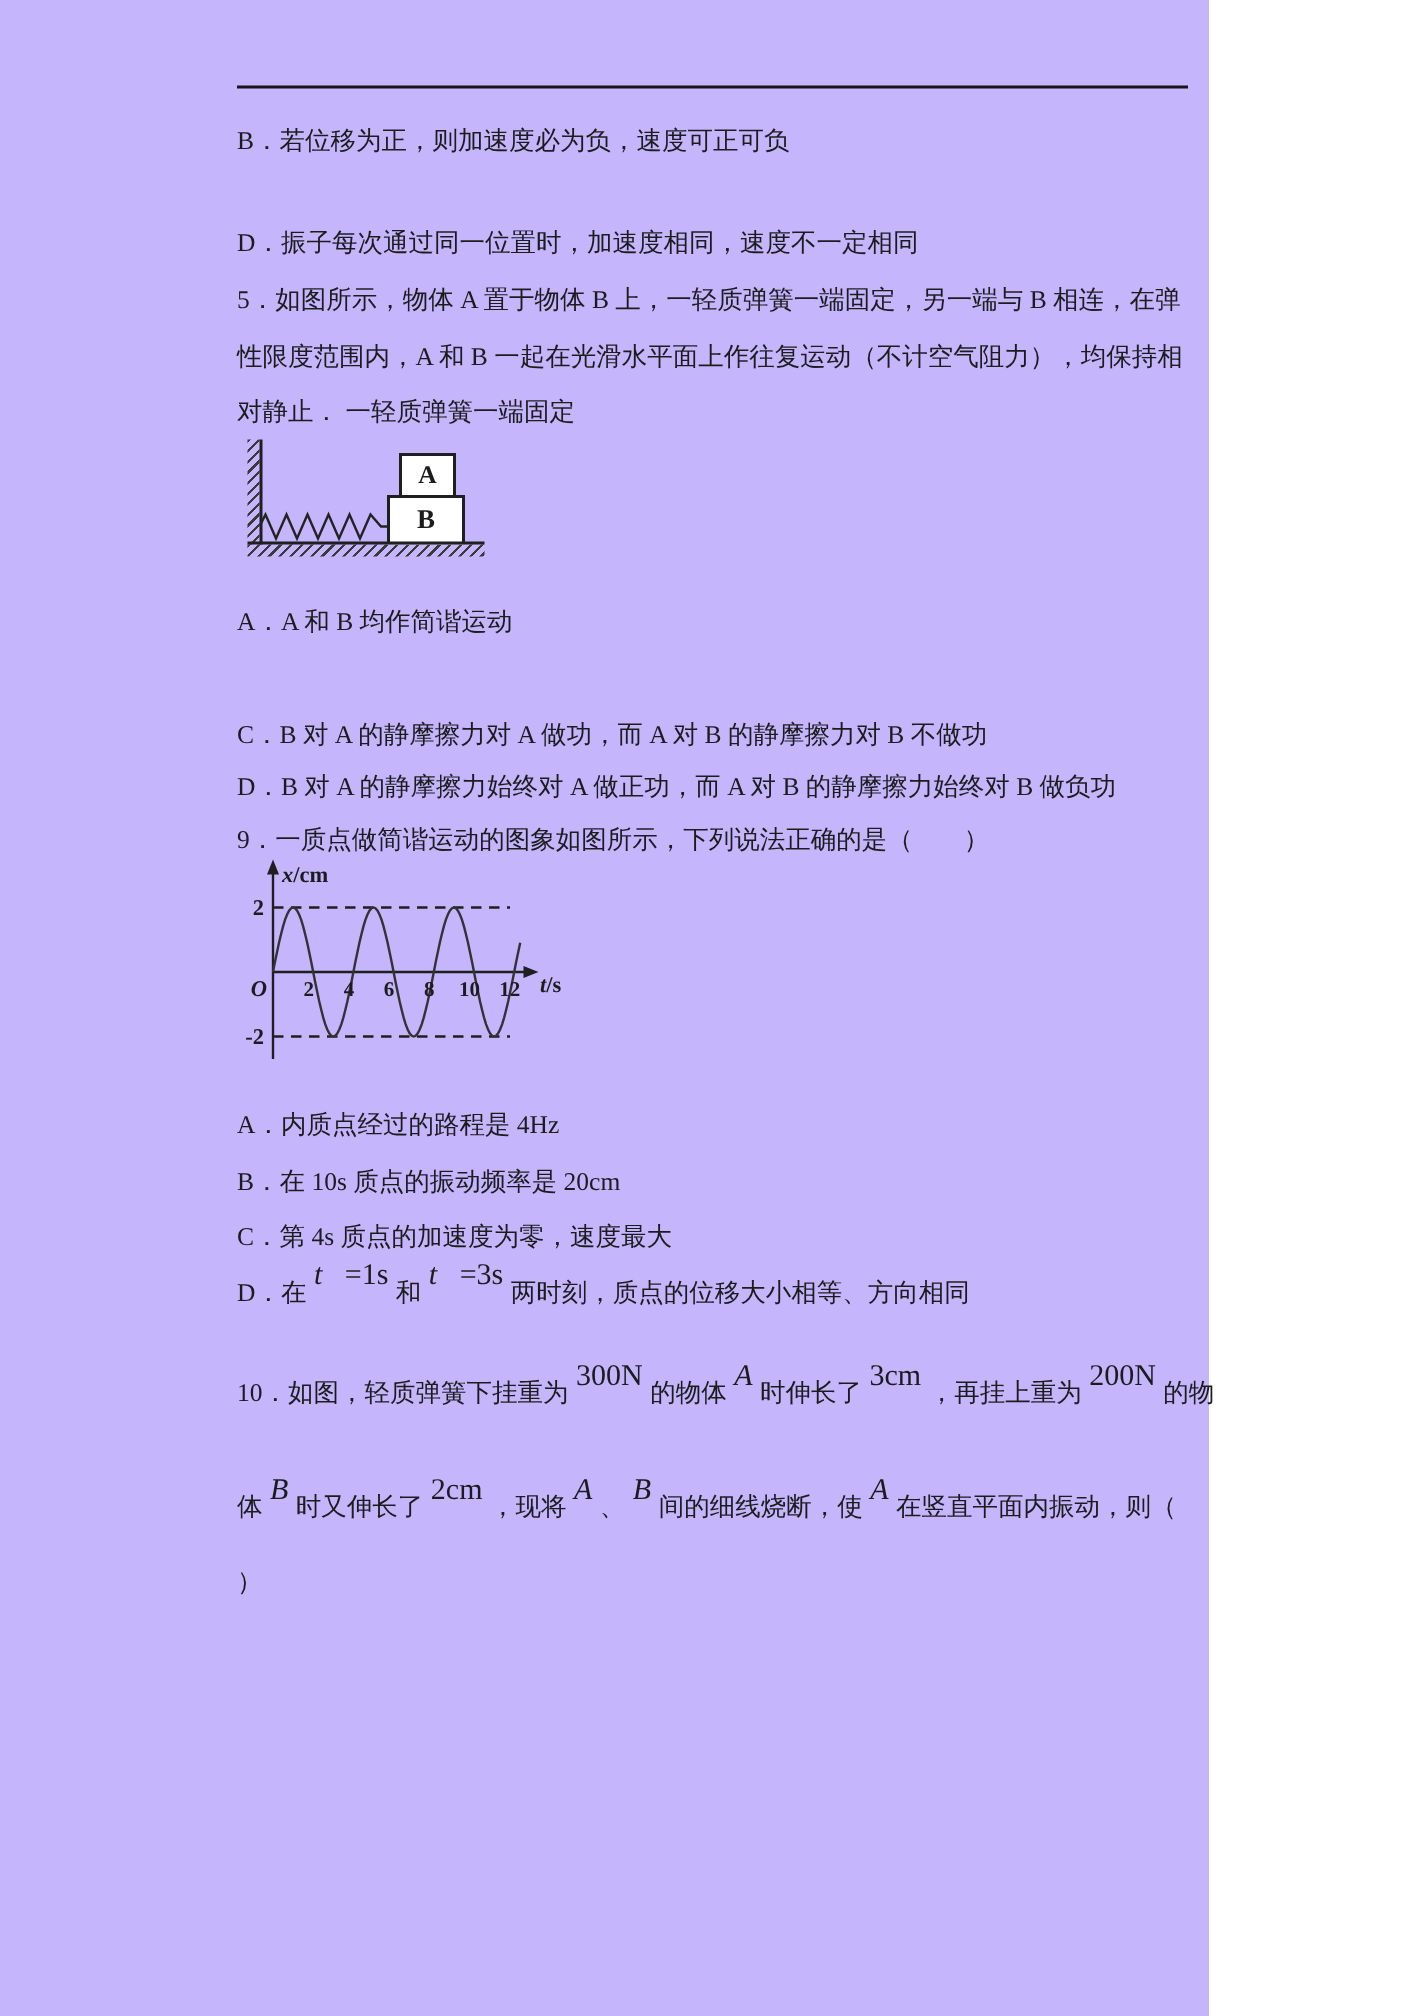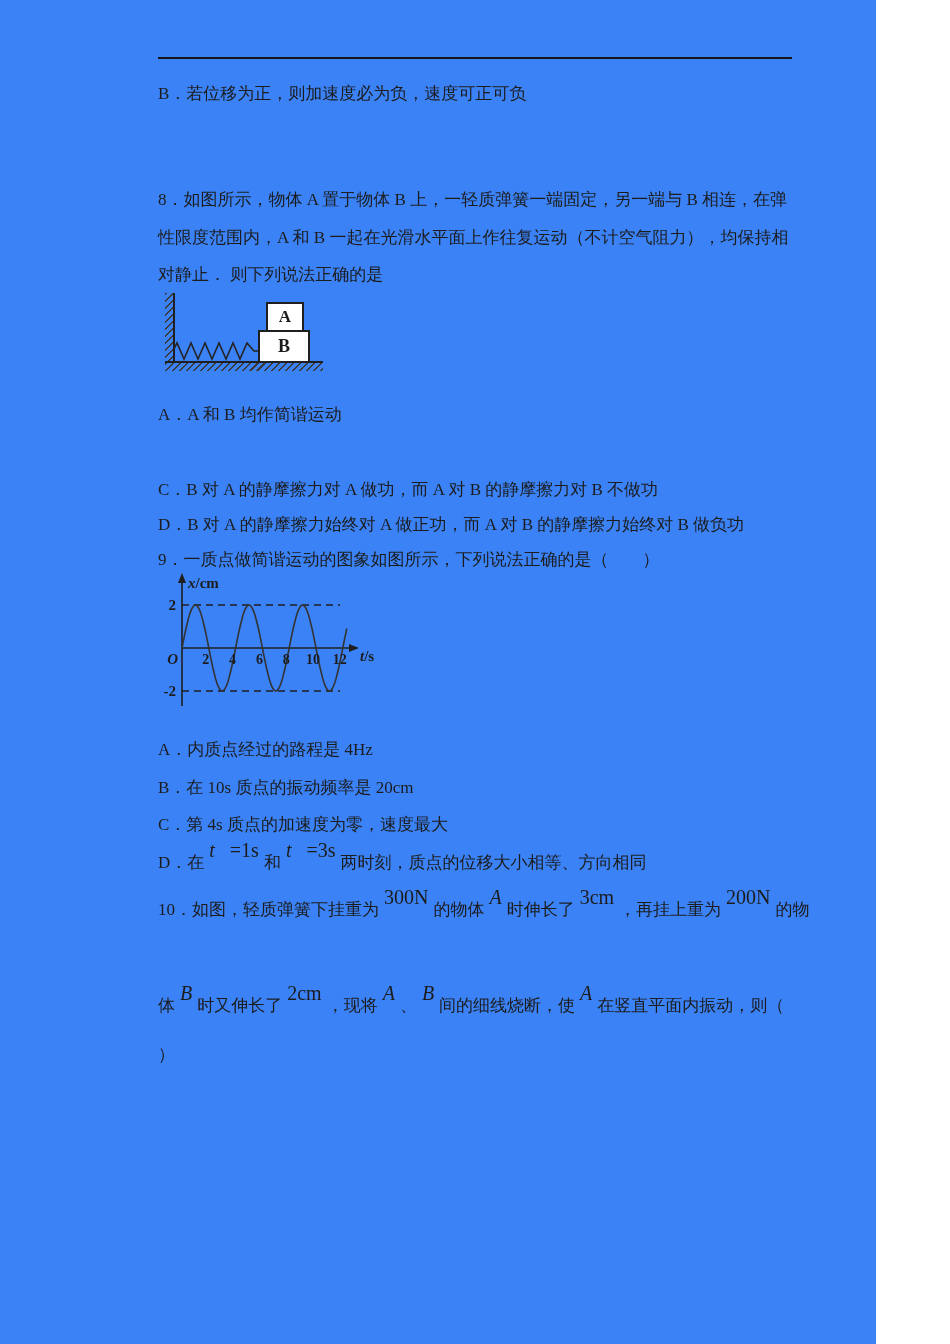--- a/index.html
+++ b/index.html
@@ -1,20 +1,20 @@
 <!DOCTYPE html>
 <html><head>
 <meta charset="utf-8">
 <style>
   html,body{margin:0;padding:0;}
   body{
     width:950px;height:1344px;background:#ffffff;position:relative;
     font-family:"Liberation Serif","DejaVu Serif",serif;color:#1c1c1c;
   }
-  .page{position:absolute;left:0;top:0;width:876px;height:1344px;background:#3b82f6;}
+  .page{position:absolute;left:0;top:0;width:806px;height:1344px;background:#c4b5fd;}
   .rule{position:absolute;left:158px;top:57px;width:634px;height:2px;background:#151515;}
   .line{
     position:absolute;left:158px;height:22px;line-height:22px;
     font-size:17px;white-space:nowrap;
   }
   .mraise{
     position:relative;top:-11px;font-size:20px;margin:0 5px;
     font-family:"Liberation Serif","DejaVu Serif",serif;
   }
   .it{font-style:italic;}
@@ -50,24 +50,25 @@
   #q9-graph .big{font-size:15px;}
 </style>
 </head>
 <body>
 
 <div class="page">
 
   <div class="rule"></div>
 
   <div class="line" style="top:83px">B．若位移为正，则加速度必为负，速度可正可负</div>
+  <div class="line" style="top:151px">D．振子每次通过同一位置时，加速度相同，速度不一定相同</div>
 
-  <div class="line" style="top:189px">8．如图所示，物体 A 置于物体 B 上，一轻质弹簧一端固定，另一端与 B 相连，在弹</div>
+  <div class="line" style="top:189px">5．如图所示，物体 A 置于物体 B 上，一轻质弹簧一端固定，另一端与 B 相连，在弹</div>
   <div class="line" style="top:227px">性限度范围内，A 和 B 一起在光滑水平面上作往复运动（不计空气阻力），均保持相</div>
-  <div class="line" style="top:264px">对静止． 则下列说法正确的是</div>
+  <div class="line" style="top:264px">对静止． 一轻质弹簧一端固定</div>
 
   <div class="figure">
     <div class="wall hatch"></div>
     <div class="ground hatch"></div>
     <svg id="spring-svg" width="86" height="22">
         <polyline points="0,11 4,3 11,19 18,3 25,19 32,3 39,19 46,3 53,19 60,3 67,19 74,3 81,11 86,11"></polyline>
       </svg>
     <div class="blockB">
       <span>B</span>
     </div>
@@ -101,17 +102,17 @@
       <text x="191.8" y="92" class="" text-anchor="middle">12</text>
       <text x="40" y="16" class="big"><tspan font-style="italic">x</tspan><tspan>/cm</tspan></text>
       <text x="212" y="89" class="big"><tspan font-style="italic">t</tspan><tspan>/s</tspan></text>
     </svg>
 
   <div class="line" style="top:739px">A．内质点经过的路程是 4Hz</div>
   <div class="line" style="top:777px">B．在 10s 质点的振动频率是 20cm</div>
   <div class="line" style="top:814px">C．第 4s 质点的加速度为零，速度最大</div>
   <div class="line" style="top:850px">D．在<span class="mraise it">t</span><span class="mraise"> =1s</span>和<span class="mraise it">t</span><span class="mraise"> =3s</span>两时刻，质点的位移大小相等、方向相同</div>
 
-  <div class="line" style="top:897px">10．如图，轻质弹簧下挂重为<span class="mraise">300N</span>的物体<span class="mraise it">A</span>时伸长了<span class="mraise">3cm</span>，再挂上重为<span class="mraise">200N</span>的物</div>
+  <div class="line" style="top:917px">10．如图，轻质弹簧下挂重为<span class="mraise">300N</span>的物体<span class="mraise it">A</span>时伸长了<span class="mraise">3cm</span>，再挂上重为<span class="mraise">200N</span>的物</div>
   <div class="line" style="top:993px">体<span class="mraise it">B</span>时又伸长了<span class="mraise">2cm</span>，现将<span class="mraise it">A</span>、<span class="mraise it">B</span>间的细线烧断，使<span class="mraise it">A</span>在竖直平面内振动，则（</div>
   <div class="line" style="top:1044px">）</div>
 
 </div>
 
 </body></html>

